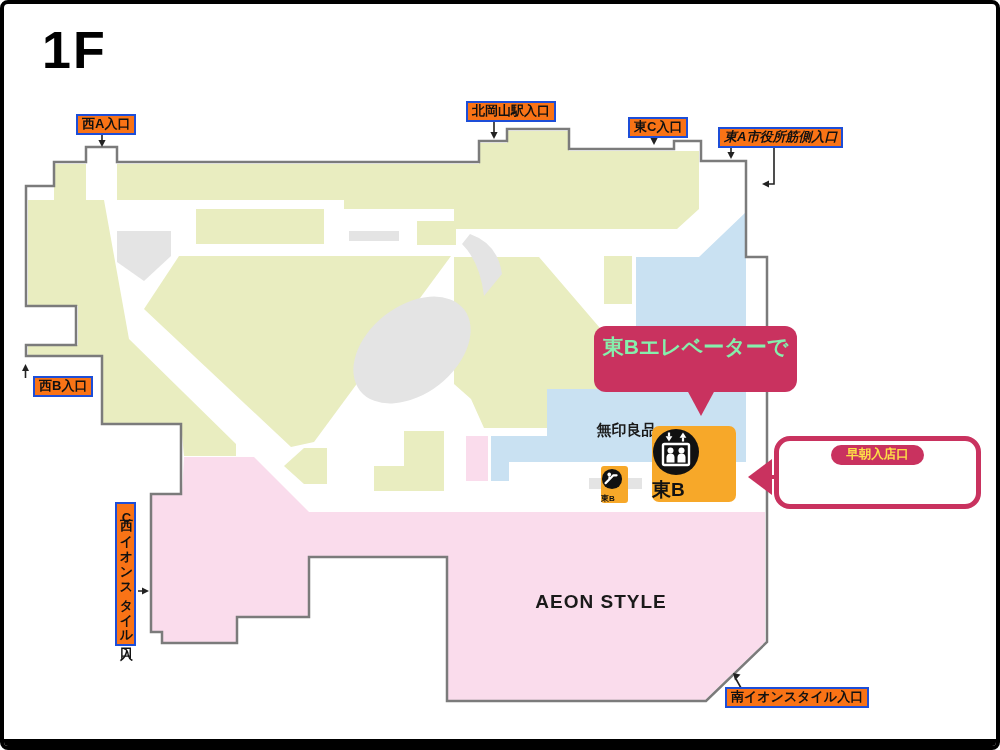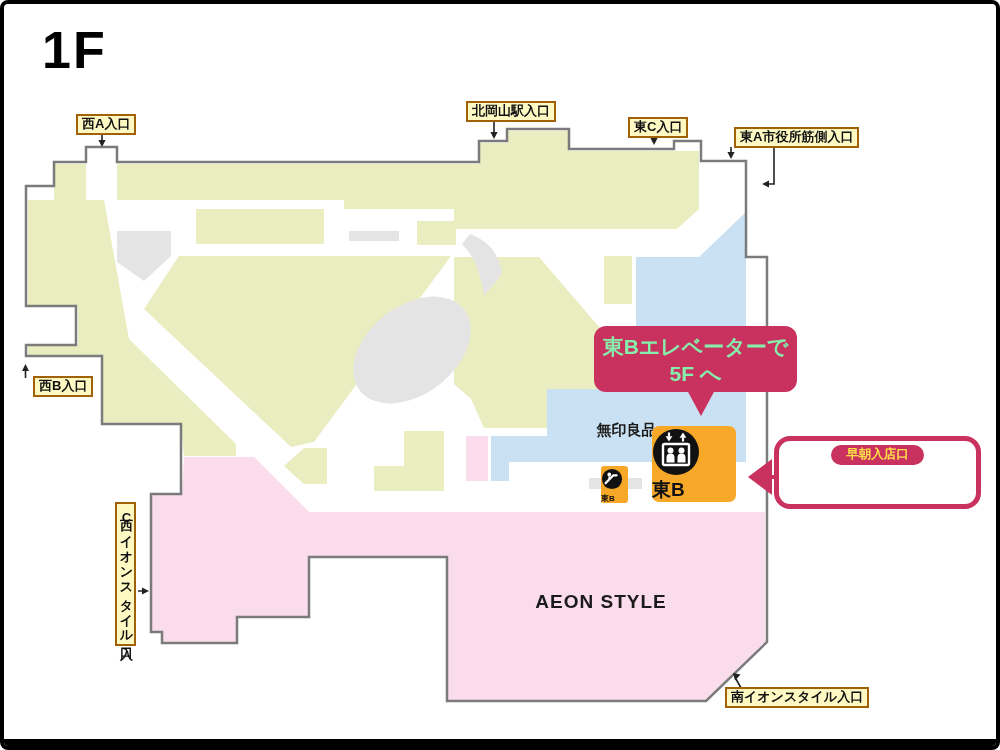--- a/index.html
+++ b/index.html
@@ -9,21 +9,21 @@
     font-family:"Liberation Sans","DejaVu Sans",sans-serif;
   }
   .map-svg{position:absolute;left:0;top:0;}
   .bottom-bar{position:absolute;left:0;right:0;bottom:0;height:7px;background:#000;}
 
   .floor-title{
     position:absolute;left:38px;top:16px;font-size:52px;font-weight:900;
     color:#000;letter-spacing:2px;
   }
   .map-label{
-    position:absolute;background:#fef9c3;border:2px solid #a16207;color:#111;
+    position:absolute;background:#f97316;border:2px solid #1d4ed8;color:#111;
     font-size:13px;font-weight:bold;line-height:1.15;padding:1px 4px;white-space:nowrap;
   }
   .map-label.vertical{
     writing-mode:vertical-rl;text-orientation:upright;padding:5px 1px;letter-spacing:1px;
   }
   .area-label{
     position:absolute;color:#1a1a1a;font-weight:bold;text-align:center;white-space:nowrap;
   }
   .bubble{
     position:absolute;left:590px;top:322px;width:203px;height:66px;
@@ -112,31 +112,30 @@
     <path d="M683,386 H711 L697,412 Z" fill="var(--accent)"></path>
     <path d="M744,473 L768,455 V491 Z" fill="var(--accent)"></path>
     <line x1="763" y1="473" x2="772" y2="473" stroke="var(--accent)" stroke-width="4"></line>
   </svg>
 
   <div class="floor-title">1F</div>
 
   <div class="map-label" style="left:72px;top:110px;">西A入口</div>
   <div class="map-label" style="left:462px;top:97px;">北岡山駅入口</div>
   <div class="map-label" style="left:624px;top:113px;">東C入口</div>
-  <div class="map-label" style="left:730px;top:123px;">東A市役所筋側入口</div>
+  <div class="map-label" style="left:714px;top:123px;font-style:italic;">東A市役所筋側入口</div>
   <div class="map-label" style="left:29px;top:372px;text-align:right;">西B入口</div>
   <div class="map-label vertical" style="left:111px;top:498px;">西Cイオンスタイル入口</div>
   <div class="map-label" style="left:721px;top:683px;">南イオンスタイル入口</div>
 
   <div class="area-label" style="left:560px;top:417px;width:125px;font-size:15px;">無印良品</div>
   <div class="area-label" style="left:497px;top:587px;width:200px;font-size:19px;letter-spacing:1px;">AEON STYLE</div>
 
   <div class="bubble">
     <div>東Bエレベーターで</div>
-    <div>5F へ</div>
   </div>
 
   <div class="callout">
     <span class="badge">早朝入店口</span>
   </div>
 
   <div class="poi poi-elevator">
     <svg width="48" height="48" viewBox="0 0 48 48" style="margin-top:2px;">
       <circle cx="24" cy="24" r="23" fill="#111"></circle>
       <rect x="11" y="16" width="26" height="21" rx="1.5" fill="none" stroke="#fff" stroke-width="2.4"></rect>

